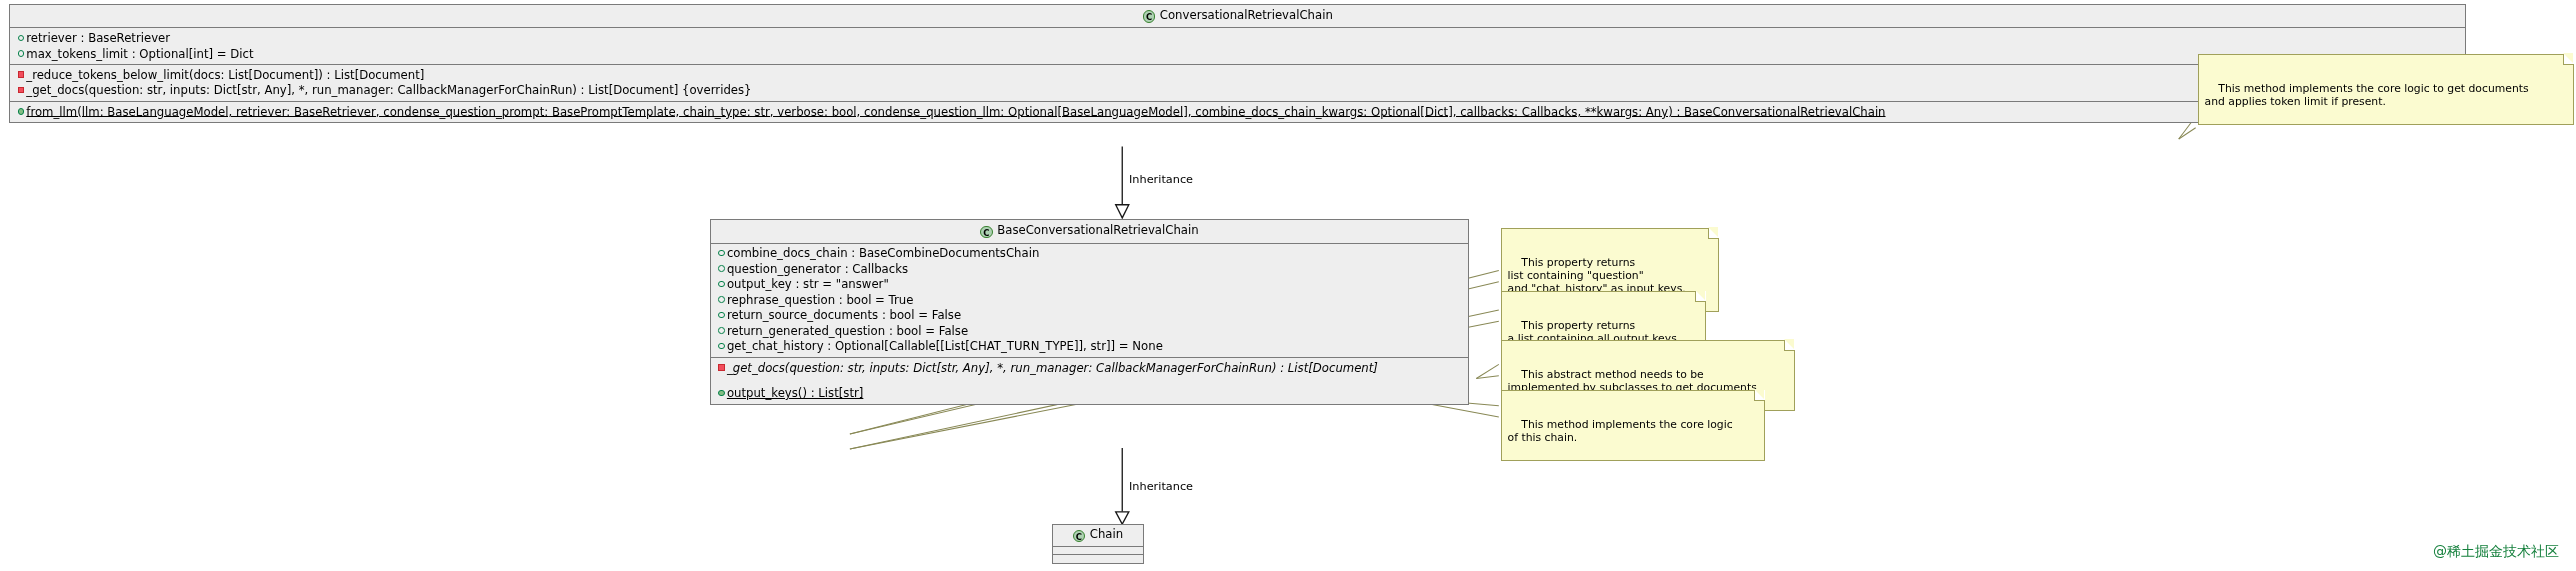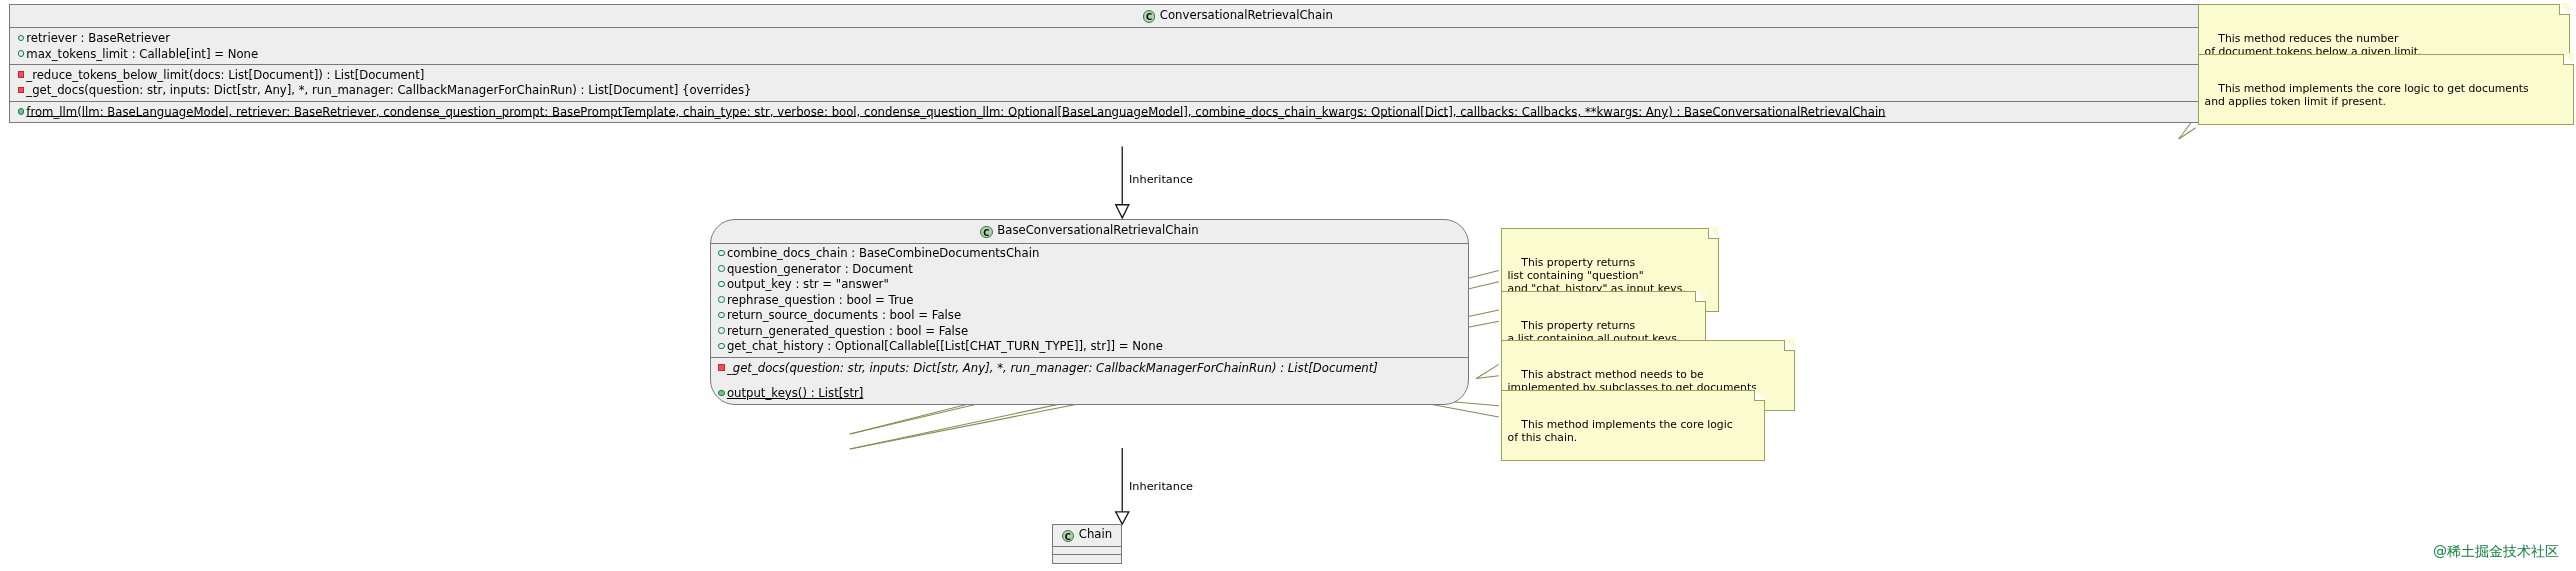--- a/index.html
+++ b/index.html
@@ -187,68 +187,63 @@
   <div class="uml-class" style="left:9.4px; top:3.8px; width:2457px;">
     <div class="uml-header">
       <span class="cls-badge">C</span><span>ConversationalRetrievalChain</span>
     </div>
     <div class="uml-sep"></div>
     <div class="uml-compartment">
       <div class="uml-row">
         <span class="vis"><i class="dot-prot"></i></span><span>retriever : BaseRetriever</span>
       </div>
       <div class="uml-row">
-        <span class="vis"><i class="dot-prot"></i></span><span>max_tokens_limit : Callable[int] = None</span>
+        <span class="vis"><i class="dot-prot"></i></span><span>max_tokens_limit : Optional[int] = Dict</span>
       </div>
     </div>
     <div class="uml-sep"></div>
     <div class="uml-compartment">
       <div class="uml-row">
         <span class="vis"><i class="sq-priv"></i></span><span>_reduce_tokens_below_limit(docs: List[Document]) : List[Document]</span>
       </div>
       <div class="uml-row">
         <span class="vis"><i class="sq-priv"></i></span><span>_get_docs(question: str, inputs: Dict[str, Any], *, run_manager: CallbackManagerForChainRun) : List[Document] {overrides}</span>
       </div>
     </div>
     <div class="uml-sep"></div>
     <div class="uml-compartment">
       <div class="uml-row">
         <span class="vis"><i class="dot-pub"></i></span><span class="m-underline">from_llm(llm: BaseLanguageModel, retriever: BaseRetriever, condense_question_prompt: BasePromptTemplate, chain_type: str, verbose: bool, condense_question_llm: Optional[BaseLanguageModel], combine_docs_chain_kwargs: Optional[Dict], callbacks: Callbacks, **kwargs: Any) : BaseConversationalRetrievalChain</span>
       </div>
     </div>
   </div>
 
-  <div class="uml-note" style="left:2198px; top:3.8px; width:372px;">
-    <span class="fold"></span>
-    <span>This method reduces the number
-of document tokens below a given limit.</span>
-  </div>
 
   <div class="uml-note" style="left:2198px; top:54px; width:376px;">
     <span class="fold"></span>
     <span>This method implements the core logic to get documents
 and applies token limit if present.</span>
   </div>
 
 
   <div class="edge-label" style="left:1129px; top:174px;">
     <span>Inheritance</span>
   </div>
 
-  <div class="uml-class" style="left:710px; top:219px; width:759px;border-radius:25px;">
+  <div class="uml-class" style="left:710px; top:219px; width:759px;">
     <div class="uml-header">
       <span class="cls-badge">C</span><span>BaseConversationalRetrievalChain</span>
     </div>
     <div class="uml-sep"></div>
     <div class="uml-compartment">
       <div class="uml-row">
         <span class="vis"><i class="dot-prot"></i></span><span>combine_docs_chain : BaseCombineDocumentsChain</span>
       </div>
       <div class="uml-row">
-        <span class="vis"><i class="dot-prot"></i></span><span>question_generator : Document</span>
+        <span class="vis"><i class="dot-prot"></i></span><span>question_generator : Callbacks</span>
       </div>
       <div class="uml-row">
         <span class="vis"><i class="dot-prot"></i></span><span>output_key : str = "answer"</span>
       </div>
       <div class="uml-row">
         <span class="vis"><i class="dot-prot"></i></span><span>rephrase_question : bool = True</span>
       </div>
       <div class="uml-row">
         <span class="vis"><i class="dot-prot"></i></span><span>return_source_documents : bool = False</span>
       </div>
@@ -295,21 +290,21 @@
   <div class="uml-note" style="left:1501px; top:390px; width:264px;">
     <span class="fold"></span>
     <span>This method implements the core logic
 of this chain.</span>
   </div>
 
   <div class="edge-label" style="left:1129px; top:481px;">
     <span>Inheritance</span>
   </div>
 
-  <div class="uml-class" style="left:1052px; top:524px; width:70px;">
+  <div class="uml-class" style="left:1052px; top:524px; width:92px;">
     <div class="uml-header" style="padding:2.8px 5.6px 3.8px 5.6px;">
       <span class="cls-badge">C</span><span>Chain</span>
     </div>
     <div class="uml-sep"></div>
     <div class="uml-compartment" style="height:7.5px; padding:0;"></div>
     <div class="uml-sep"></div>
     <div class="uml-compartment" style="height:7.5px; padding:0;"></div>
   </div>
 
   <div class="watermark" style="right:17px; bottom:11.3px;">

